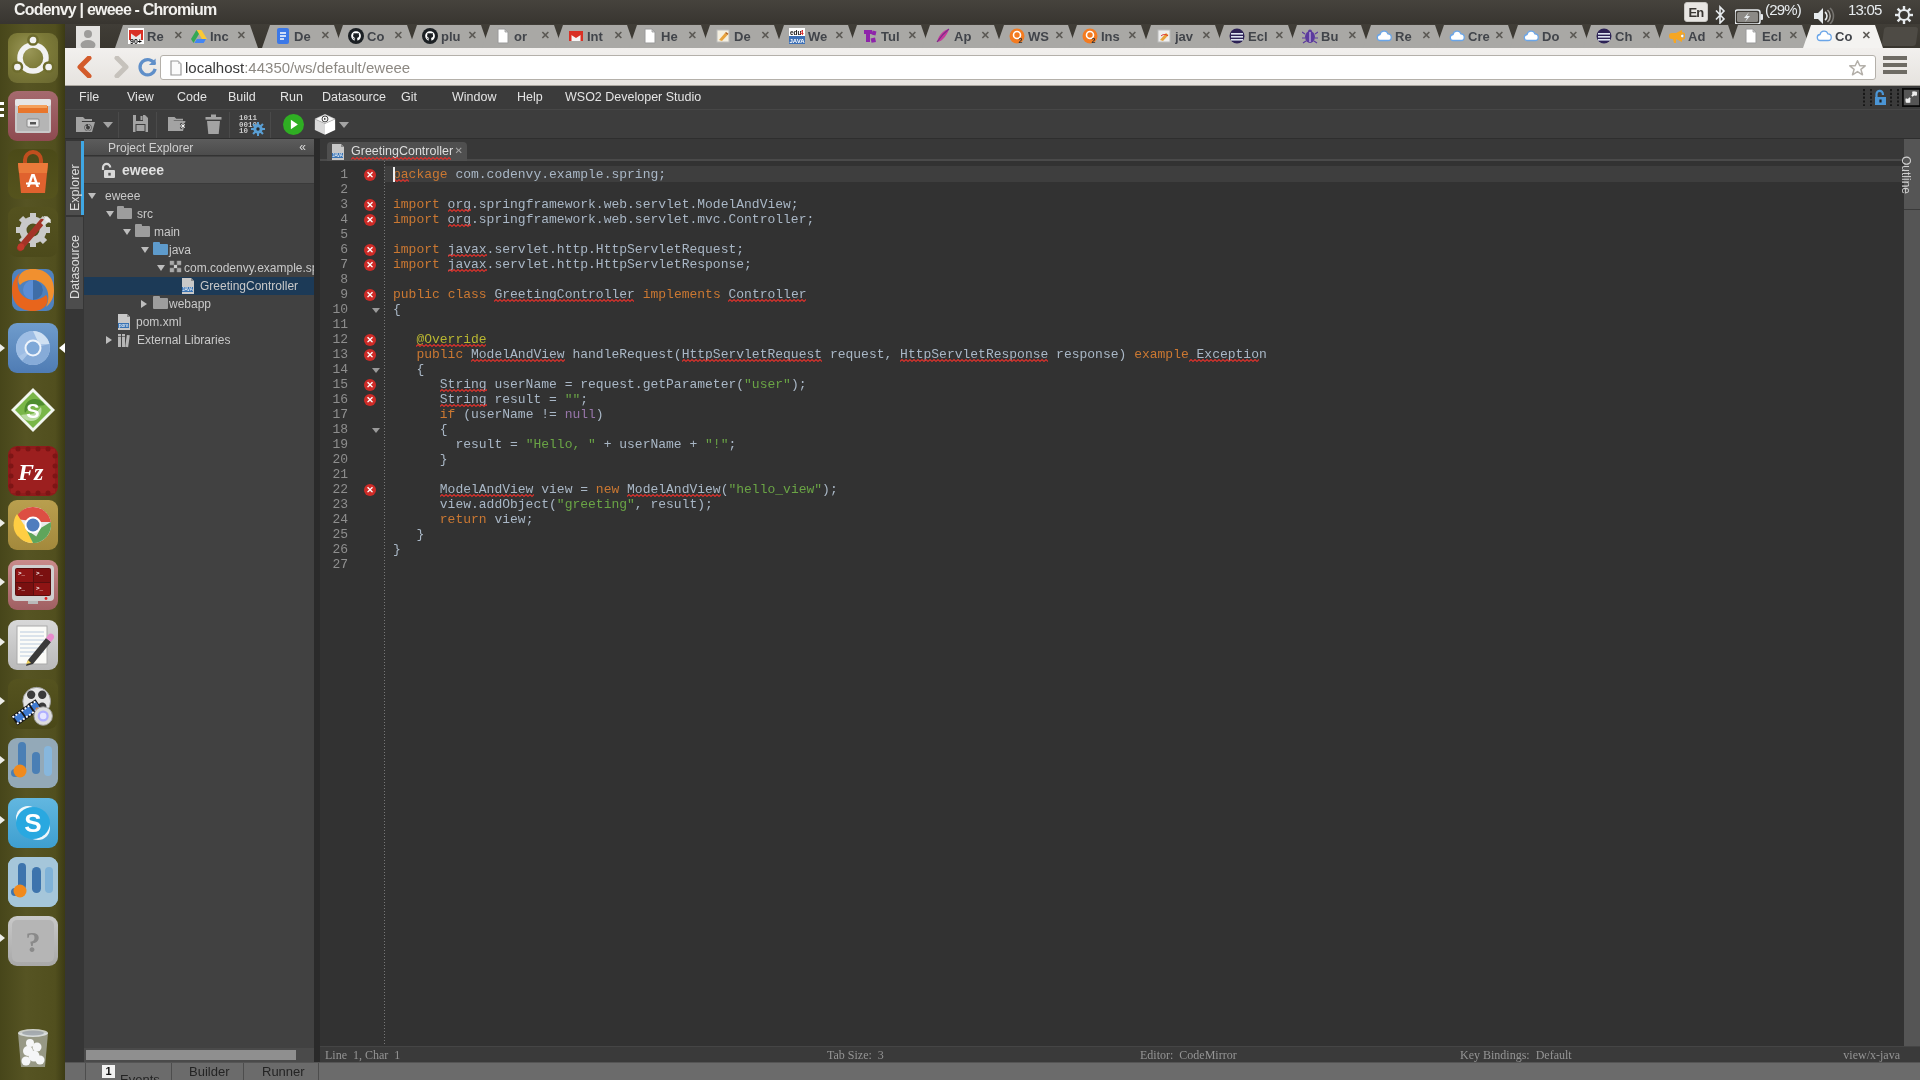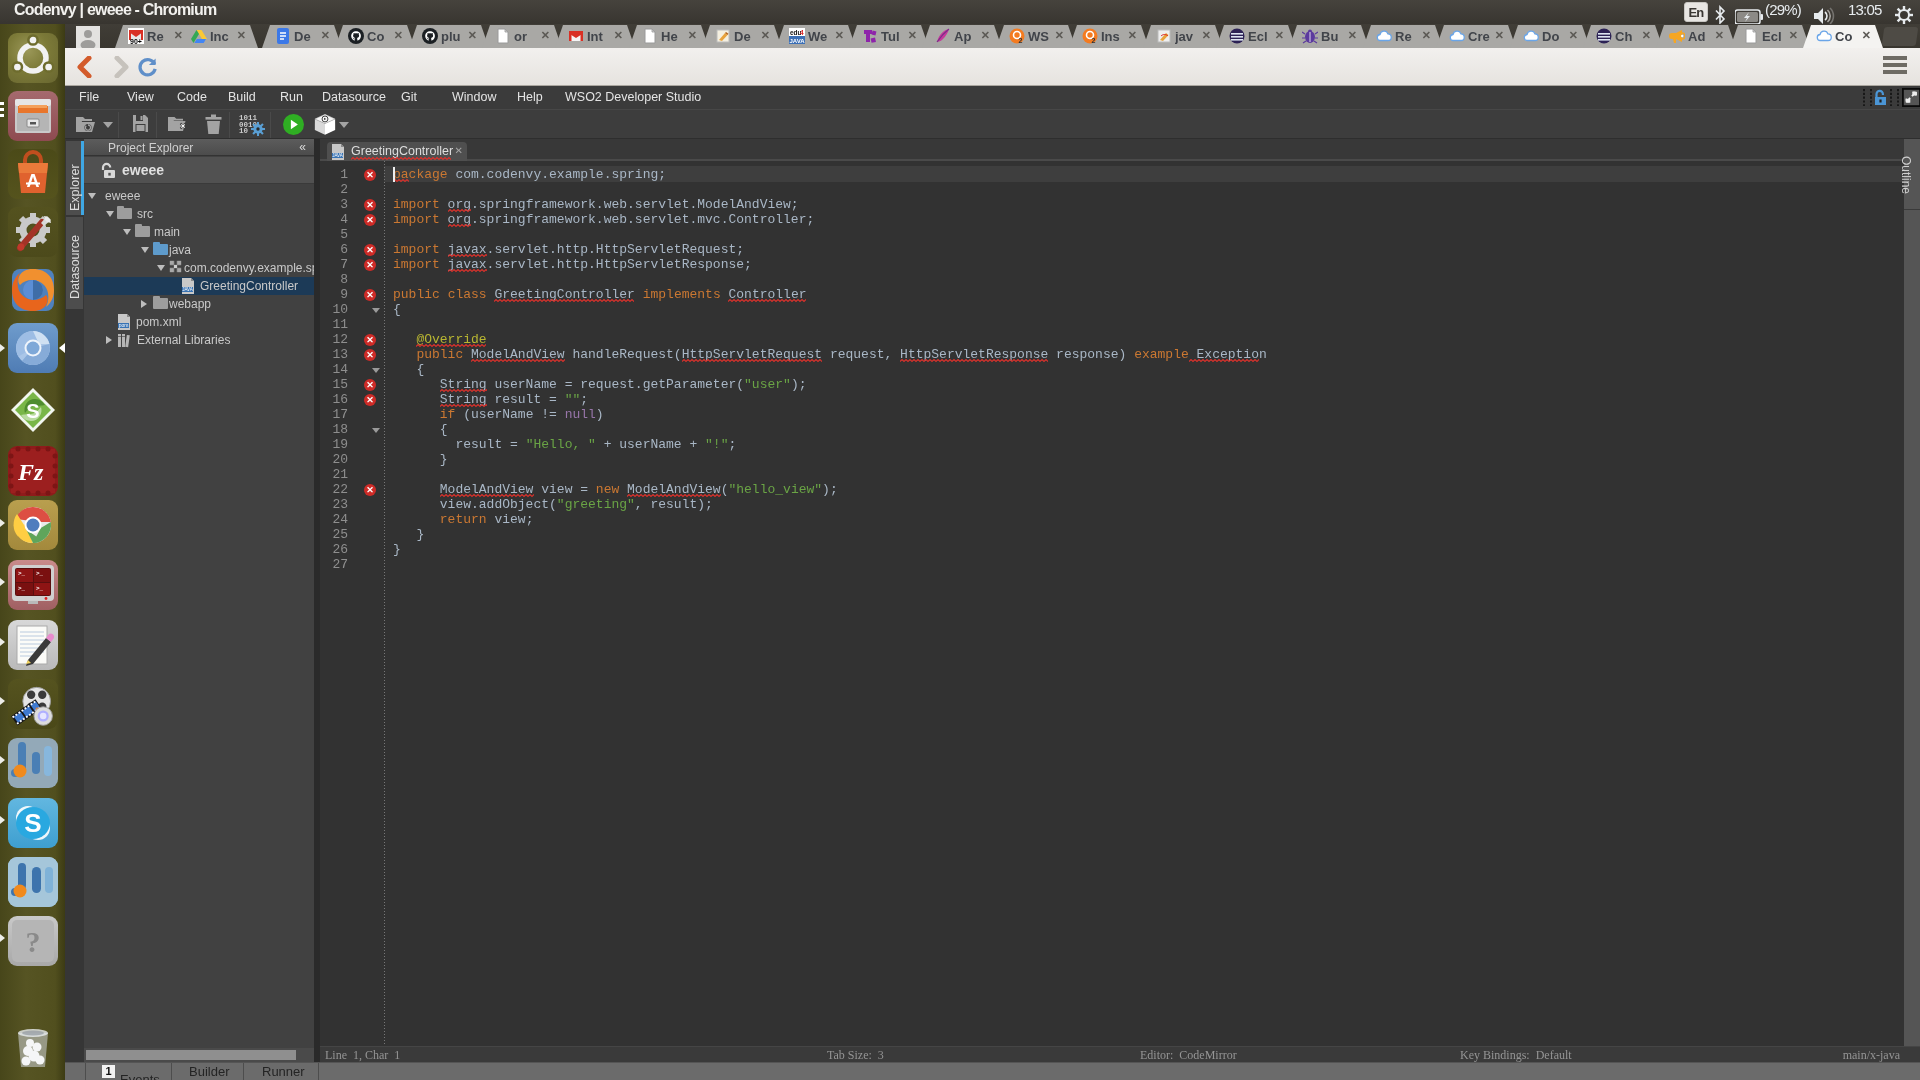--- a/index.html
+++ b/index.html
@@ -591,20 +591,30 @@
     <svg style="position:absolute;left:10px;top:8px" width="22" height="22" viewBox="0 0 22 22">
         <path d="M14 2L5 11l9 9" fill="none" stroke="#d35b2b" stroke-width="5" stroke-linecap="round" stroke-linejoin="round"></path>
       </svg>
     <svg style="position:absolute;left:44px;top:8px" width="22" height="22" viewBox="0 0 22 22">
         <path d="M8 2l9 9-9 9" fill="none" stroke="#c6c2bc" stroke-width="5" stroke-linecap="round" stroke-linejoin="round"></path>
       </svg>
     <svg style="position:absolute;left:72px;top:8px" width="21" height="22" viewBox="0 0 22 22">
         <path d="M18.5 8A8 8 0 1 0 19 13" fill="none" stroke="#5f8fc9" stroke-width="3.4"></path>
         <path d="M19.5 2v7h-7z" fill="#5f8fc9"></path>
       </svg>
+    <div id="urlbar">
+      <svg style="position:absolute;left:8px;top:4px" width="14" height="16" viewBox="0 0 14 16">
+          <path d="M2 1h7l3 3v11H2z" fill="#fbfbfb" stroke="#9a9a9a" stroke-width="1.2"></path>
+          <path d="M9 1l3 3H9z" fill="#c9c9c9"></path>
+        </svg>
+      <div id="urltext">localhost<span class="dim">:44350/ws/default/eweee</span></div>
+      <svg style="position:absolute;right:8px;top:3px" width="19" height="19" viewBox="0 0 19 19">
+          <path d="M9.5 1.8l2.3 5h5.4l-4.3 3.6 1.6 5.4-5-3.2-5 3.2 1.6-5.4L1.8 6.8h5.4z" fill="none" stroke="#b4b0aa" stroke-width="1.5" stroke-linejoin="round"></path>
+        </svg>
+    </div>
     <div style="position:absolute;right:13px;top:8px;width:24px;height:21px">
       <div style="height:4px;background:#6e6b64;margin-bottom:3px"></div>
       <div style="height:4px;background:#6e6b64;margin-bottom:3px"></div>
       <div style="height:4px;background:#6e6b64"></div>
     </div>
   </div>
   <div class="ab" id="menubar">
     <span class="mi" style="left:14px">File</span>
     <span class="mi" style="left:62px">View</span>
     <span class="mi" style="left:112px">Code</span>
@@ -914,21 +924,21 @@
   </div>
   <div class="ab" id="outline">
       <span style="position:absolute;left:2px;top:10px;transform:rotate(90deg);transform-origin:0 50%;white-space:nowrap;color:#cfcfcf;font-size:12px">Outline</span>
       <div style="position:absolute;left:0;top:70px;width:16px;height:1px;background:#3a3a3a"></div>
     </div>
   <div class="ab" id="statusbar">
     <span style="position:absolute;left:5px;top:1px">Line&nbsp; 1, Char&nbsp; 1</span>
     <span style="position:absolute;left:507px;top:1px">Tab Size:&nbsp; 3</span>
     <span style="position:absolute;left:820px;top:1px">Editor:&nbsp; CodeMirror</span>
     <span style="position:absolute;left:1140px;top:1px">Key Bindings:&nbsp; Default</span>
-    <span style="position:absolute;right:20px;top:1px">main/x-java</span>
+    <span style="position:absolute;right:20px;top:1px">view/x-java</span>
   </div>
   <div class="ab" id="pscroll">
       <div id="pthumb"></div>
     </div>
   <div class="ab" id="bottombar">
     <div class="bsep" style="left:20px"></div>
     <div style="position:absolute;left:37px;top:2px;width:13px;height:13px;background:#f2f2f2;color:#111;font-size:11px;font-weight:bold;text-align:center;line-height:13px">1</div>
     <span style="position:absolute;left:55px;top:9px">Events</span>
     <div class="bsep" style="left:106px"></div>
     <span style="position:absolute;left:124px;top:1px">Builder</span>

